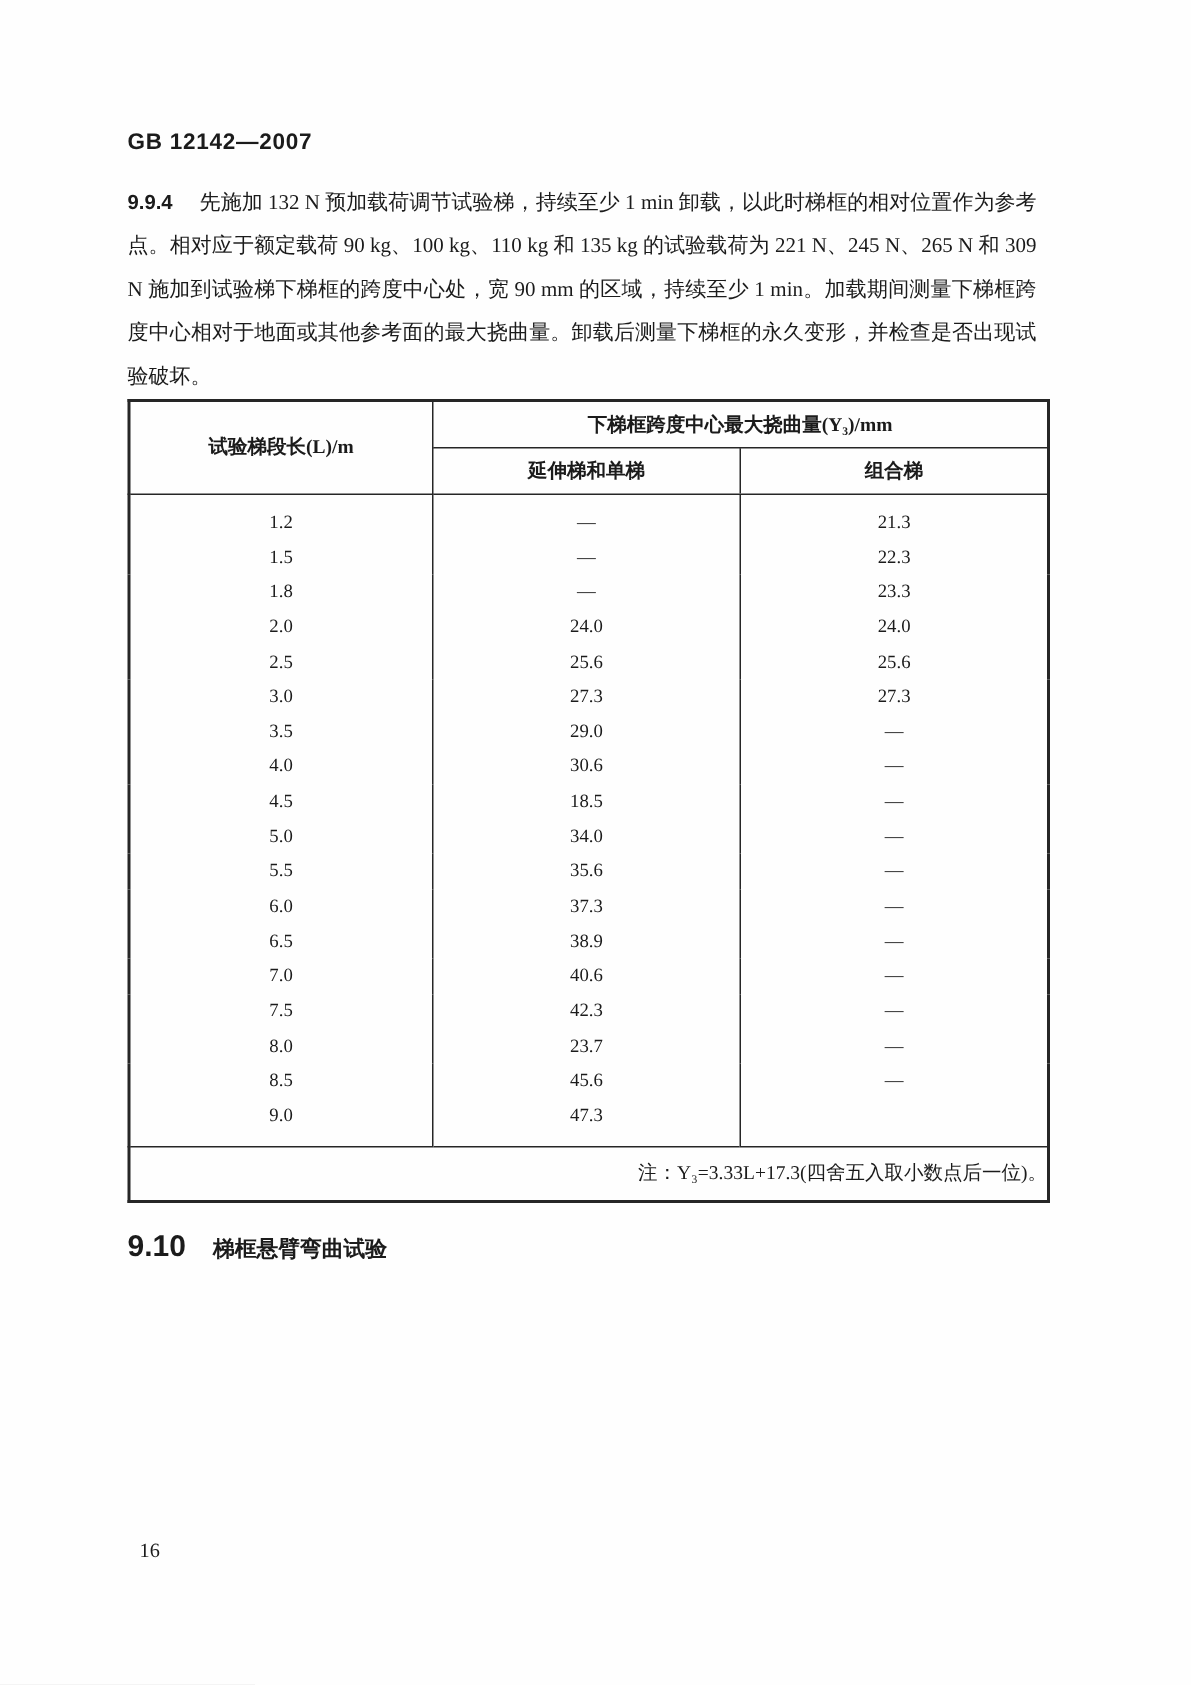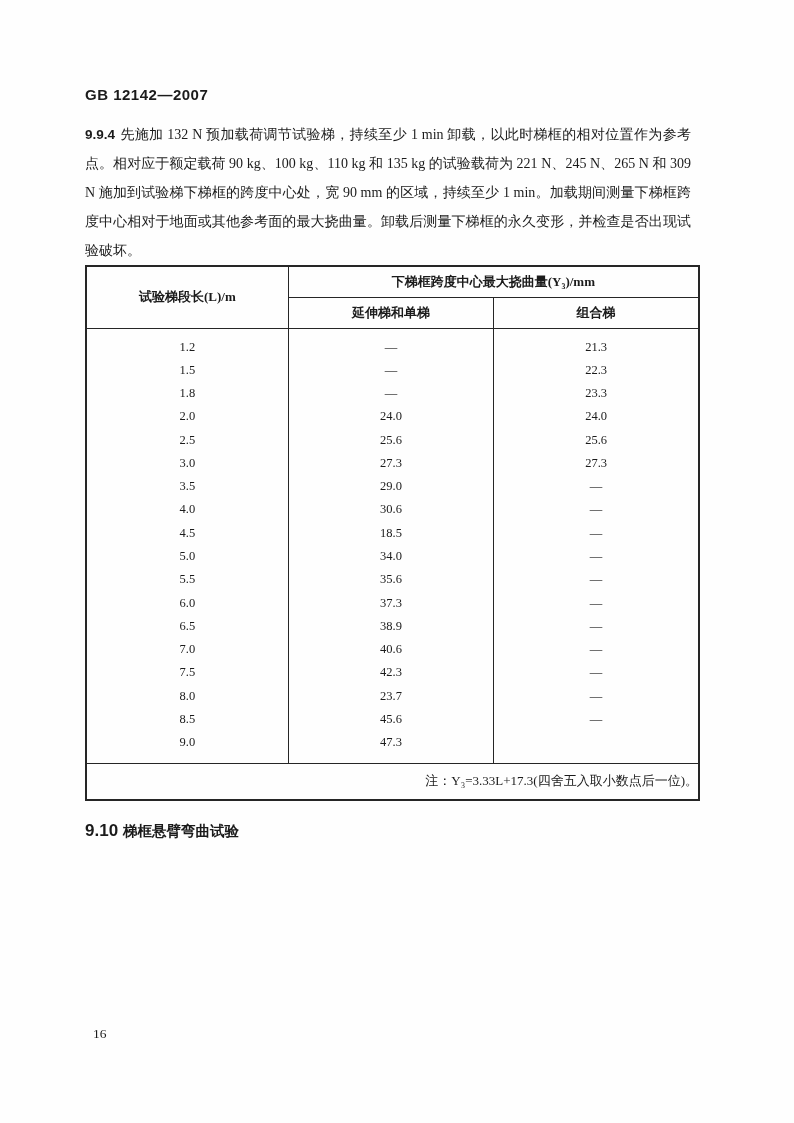--- a/index.html
+++ b/index.html
@@ -26,31 +26,31 @@
   }
   .para {
     margin-top: 17px;
     font-size: 14px;
     line-height: 29px;
     text-align: justify;
   }
   .clause-num {
     font-weight: bold;
     font-family: "Liberation Sans", "DejaVu Sans", sans-serif;
-    margin-right: 5px;
+    margin-right: 18px;
     font-size: 13.5px;
   }
   .section-heading {
     margin-top: 15px;
     font-family: "Liberation Sans", "DejaVu Sans", sans-serif;
     font-weight: bold;
     font-size: 14.5px;
     line-height: 29px;
   }
-  .section-heading .clause-num { font-size: 17px; }
+  .section-heading .clause-num { font-size: 20px; }
   .table-title {
     width: 615px;
     text-align: center;
     font-family: "Liberation Sans", "DejaVu Sans", sans-serif;
     font-weight: bold;
     font-size: 14px;
     margin: 11px 0 9px 0;
   }
   table.data-table {
     width: 615px;

